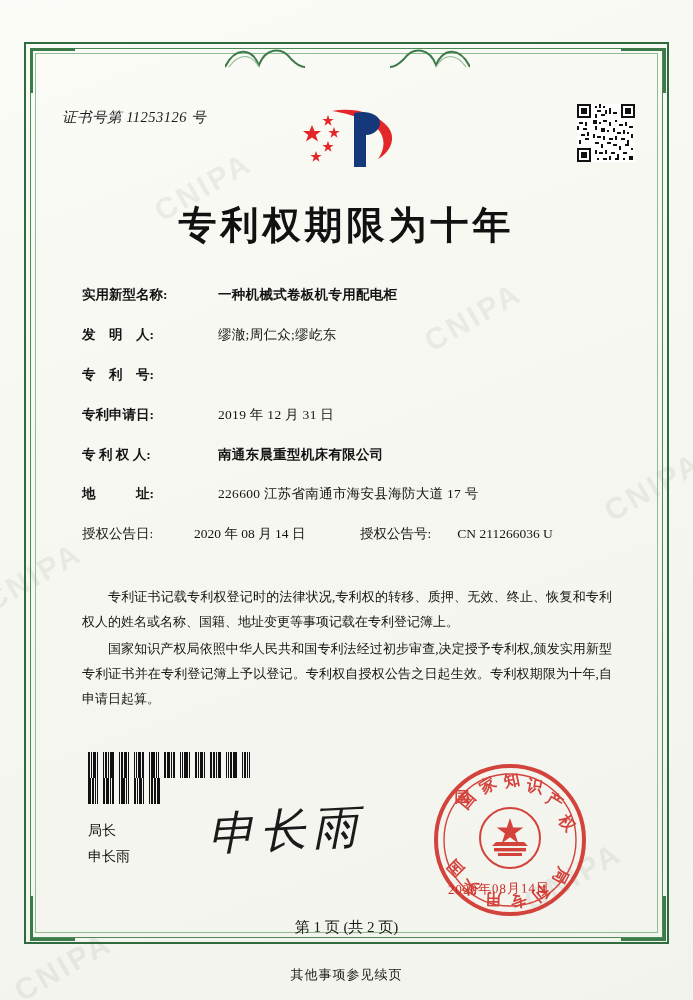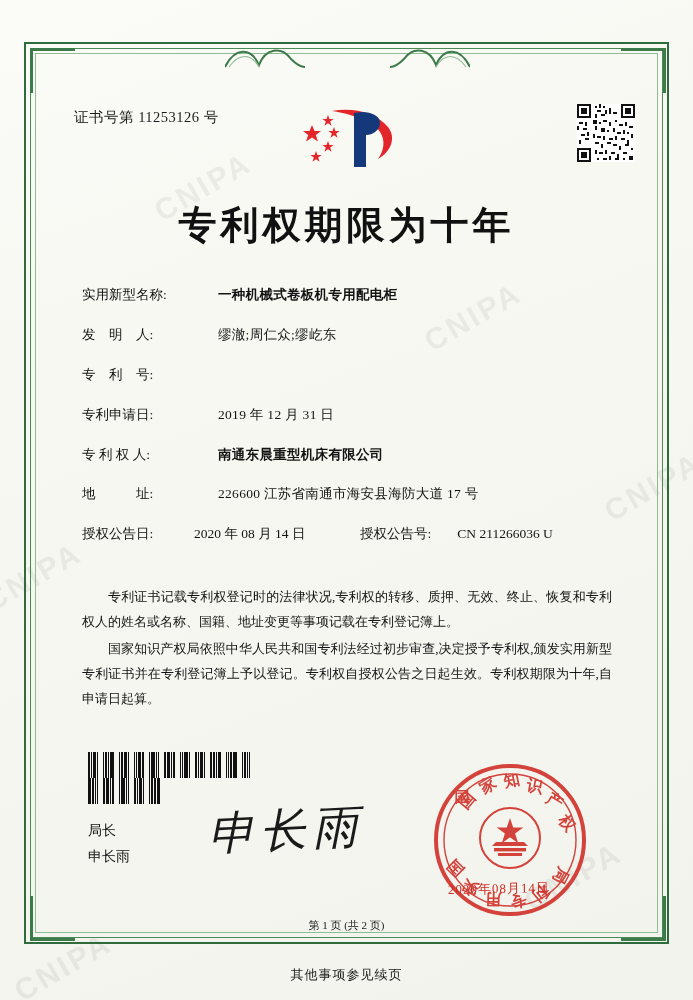--- a/index.html
+++ b/index.html
@@ -83,24 +83,25 @@
     border-color: #3d7a4a;
   }
   .c-tl { left: 30px; top: 48px; border-left: 3px solid #3d7a4a; border-top: 3px solid #3d7a4a; }
   .c-tr { left: 621px; top: 48px; border-right: 3px solid #3d7a4a; border-top: 3px solid #3d7a4a; }
   .c-bl { left: 30px; top: 896px; border-left: 3px solid #3d7a4a; border-bottom: 3px solid #3d7a4a; }
   .c-br { left: 621px; top: 896px; border-right: 3px solid #3d7a4a; border-bottom: 3px solid #3d7a4a; }
 
   
   .cert-no {
     position: absolute;
-    left: 74px; top: 108px;
+    left: 62px; top: 108px;
     font-size: 14.5px;
     color: #1b1b1b;
     letter-spacing: 0.5px;
+    font-style: italic;
   }
 
   .logo {
     position: absolute;
     left: 292px; top: 105px;
     width: 110px; height: 78px;
   }
 
   .qr {
     position: absolute;
@@ -130,20 +131,21 @@
     display: flex;
     align-items: baseline;
     margin-bottom: 21px;
     line-height: 1.4;
   }
   .lbl {
     width: 112px;
     flex: 0 0 112px;
     letter-spacing: 0px;
     white-space: nowrap;
+    font-weight: bold;
   }
   .val {
     flex: 1;
     letter-spacing: 0.3px;
     margin-left: 24px;
   }
   .val.strong { font-weight: bold; }
 
   .row-dual { display: flex; align-items: baseline; margin-bottom: 18px; }
   .dual-left { display: flex; align-items: baseline; width: 278px; }
@@ -208,21 +210,21 @@
     color: #cc2b24;
     letter-spacing: 1px;
     transform: rotate(-1deg);
   }
 
   .page-num {
     position: absolute;
     left: 0; right: 0;
     top: 918px;
     text-align: center;
-    font-size: 11px;
+    font-size: 15px;
     color: #1b1b1b;
   }
 
   .footnote {
     position: absolute;
     left: 0; right: 0;
     top: 966px;
     text-align: center;
     font-size: 13px;
     color: #1b1b1b;

